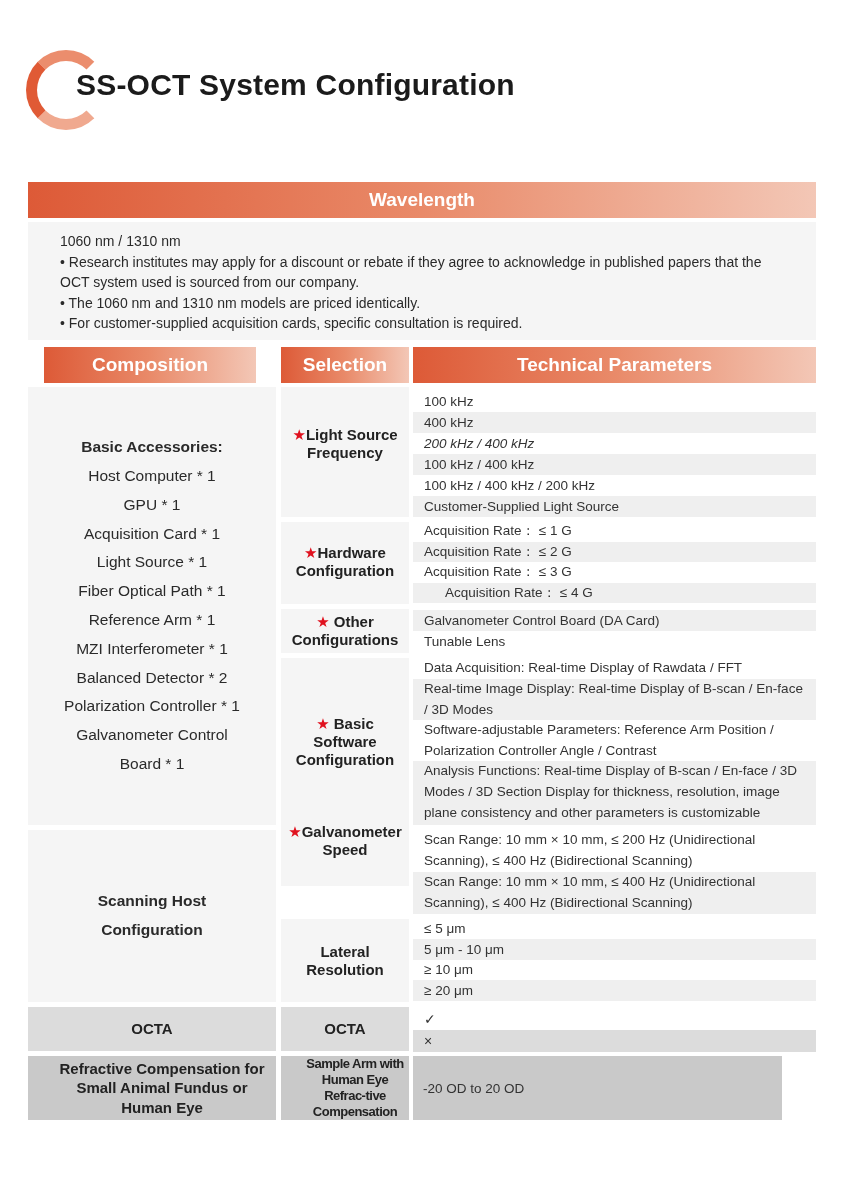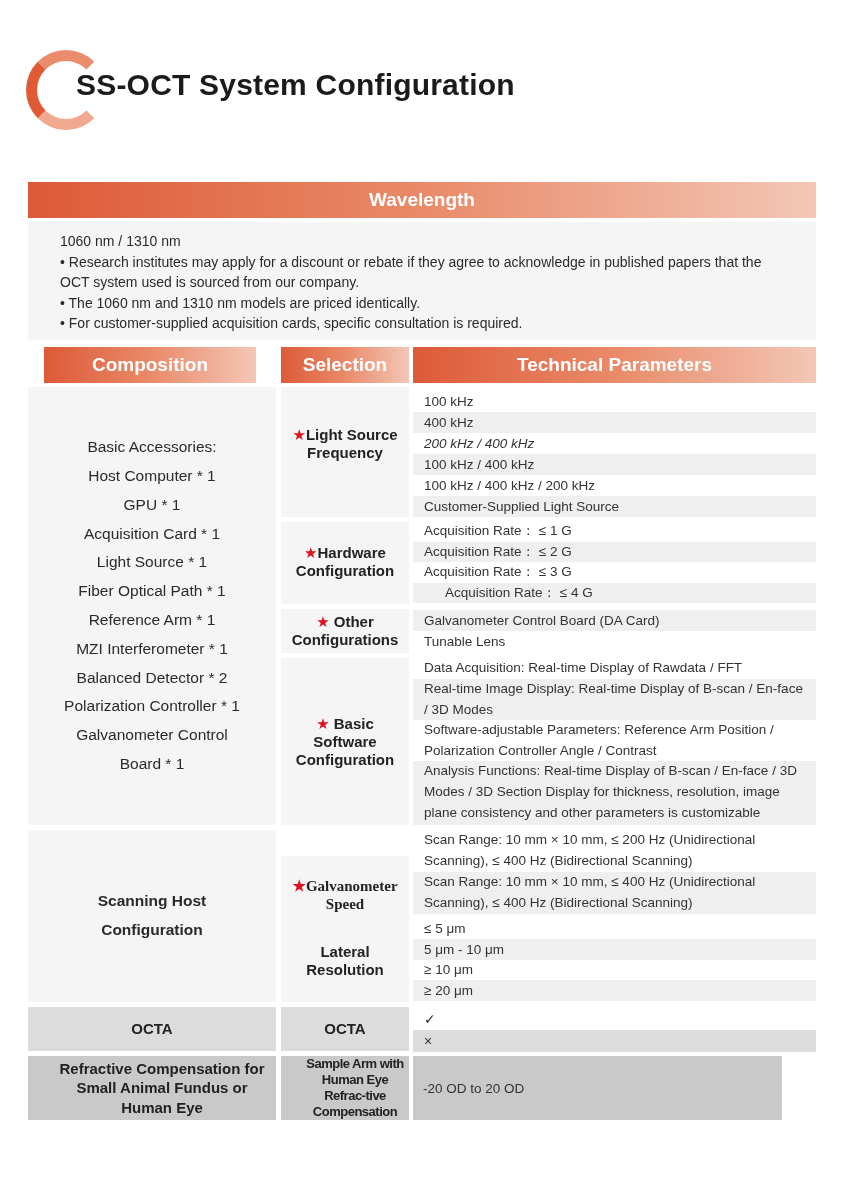--- a/index.html
+++ b/index.html
@@ -18,21 +18,21 @@
   .wl-band { left: 28px; top: 182px; width: 788px; }
   .wl-body { position: absolute; left: 28px; top: 222px; width: 788px; height: 118px; background: #f5f5f5;
     padding: 9px 32px; font-size: 14px; line-height: 20.5px; color: #2a2a2a; }
 
   .hdr-comp { left: 28px; top: 347px; width: 212px; margin-left: 16px; }
   .hdr-sel { left: 281px; top: 347px; width: 128px; }
   .hdr-tech { left: 413px; top: 347px; width: 403px; }
 
   .cell { position: absolute; background: #f5f5f5; display: flex; align-items: center; justify-content: center; text-align: center; }
   .comp-text { font-size: 15.5px; line-height: 28.8px; color: #2a2a2a; }
-  .comp-text .bold { font-weight: normal; }
+  .comp-text .bold { font-weight: bold; }
   .sel-text { font-size: 15px; font-weight: bold; line-height: 18px; color: #222; }
   .star { color: #e0121f; font-size: 15px; }
 
   .tech-list { position: absolute; left: 413px; width: 403px; }
   .tech-row { padding: 0 11px; font-size: 13.5px; color: #333; display: flex; align-items: center; }
   .tech-row.alt { background: #efefef; }
   .tech-row.wrap { line-height: 20.8px; align-items: flex-start; padding-top: 0; }
 
   .gray1 { background: #dcdcdc !important; }
   .gray2 { background: #c9c9c9 !important; padding-left: 20px; }
@@ -127,21 +127,21 @@
   <div class="tech-row wrap alt" style="height:64px;">Analysis Functions: Real-time Display of B-scan / En-face / 3D Modes / 3D Section Display for thickness, resolution, image plane consistency and other parameters is customizable</div>
 </div>
 
 <div class="cell" style="left:28px; top:830px; width:248px; height:172px;">
   <div class="comp-text" style="font-weight:bold; font-size:15.5px;">
     <div>Scanning Host</div>
     <div>Configuration</div>
   </div>
 </div>
 
-<div class="cell" style="left:281px; top:856px; width:128px; height:84px;font-family:Liberation Serif, serif;">
+<div class="cell" style="left:281px; top:802px; width:128px; height:84px;">
   <div class="sel-text" style="margin-top:-6px;">
     <div><span class="star">★</span><span>Galvanometer</span></div>
     <div>Speed</div>
   </div>
 </div>
 <div class="tech-list" style="top:830px;">
   <div class="tech-row wrap" style="height:42px;">Scan Range: 10 mm × 10 mm, ≤ 200 Hz (Unidirectional Scanning), ≤ 400 Hz (Bidirectional Scanning)</div>
   <div class="tech-row wrap alt" style="height:42px;">Scan Range: 10 mm × 10 mm, ≤ 400 Hz (Unidirectional Scanning), ≤ 400 Hz (Bidirectional Scanning)</div>
 </div>
 

